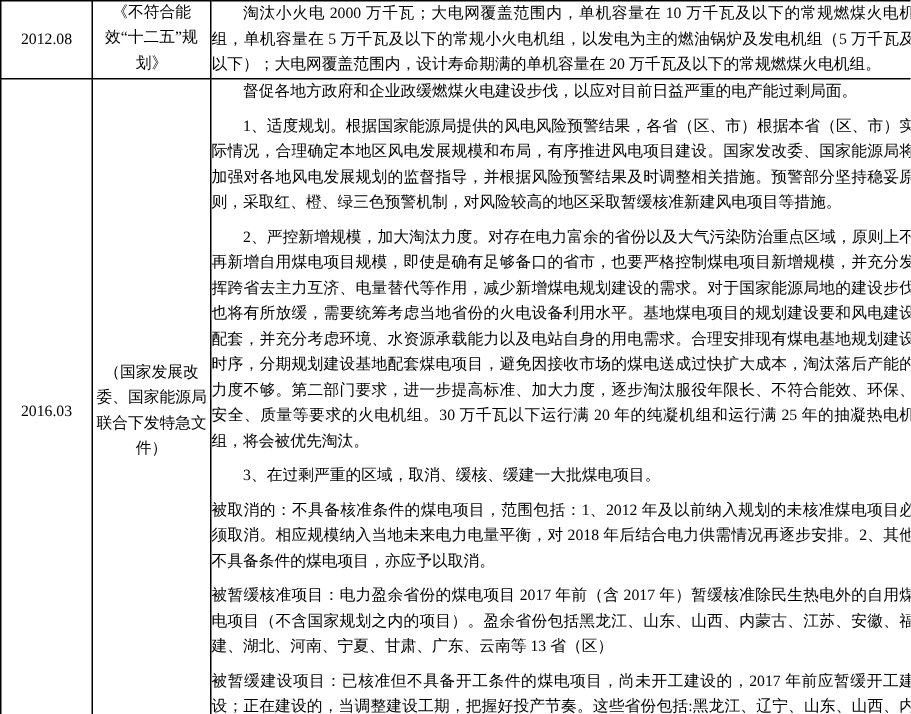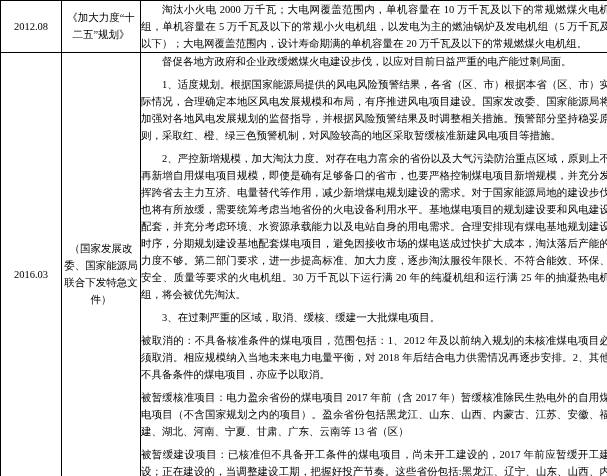--- a/index.html
+++ b/index.html
@@ -59,21 +59,21 @@
     vertical-align: middle;
   }
 </style>
 </head>
 <body>
 
 <table class="doc-table">
   <tbody>
     <tr class="row-first">
       <td class="col-date cell-date">2012.08</td>
-      <td class="col-policy cell-policy">《加大力度“十二五”规划》</td>
+      <td class="col-policy cell-policy">《不符合能效“十二五”规划》</td>
       <td class="col-content cell-content">
         <p>淘汰小火电 2000 万千瓦；大电网覆盖范围内，单机容量在 10 万千瓦及以下的常规燃煤火电机组，单机容量在 5 万千瓦及以下的常规小火电机组，以发电为主的燃油锅炉及发电机组（5 万千瓦及以下）；大电网覆盖范围内，设计寿命期满的单机容量在 20 万千瓦及以下的常规燃煤火电机组。</p>
       </td>
     </tr>
     <tr class="row-second">
       <td class="col-date cell-date">2016.03</td>
       <td class="col-policy cell-policy">（国家发展改委、国家能源局联合下发特急文件）</td>
       <td class="col-content cell-content">
         <p>督促各地方政府和企业政缓燃煤火电建设步伐，以应对目前日益严重的电产能过剩局面。</p>
         <p>1、适度规划。根据国家能源局提供的风电风险预警结果，各省（区、市）根据本省（区、市）实际情况，合理确定本地区风电发展规模和布局，有序推进风电项目建设。国家发改委、国家能源局将加强对各地风电发展规划的监督指导，并根据风险预警结果及时调整相关措施。预警部分坚持稳妥原则，采取红、橙、绿三色预警机制，对风险较高的地区采取暂缓核准新建风电项目等措施。</p>

